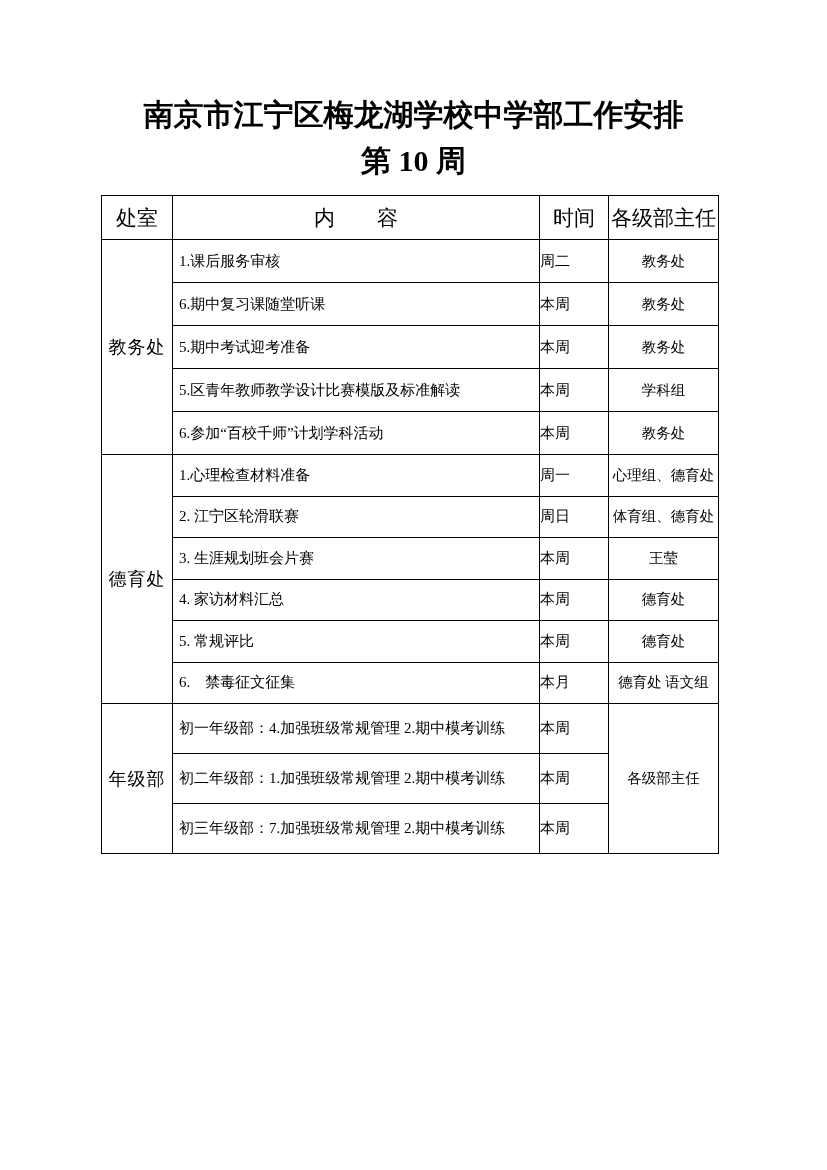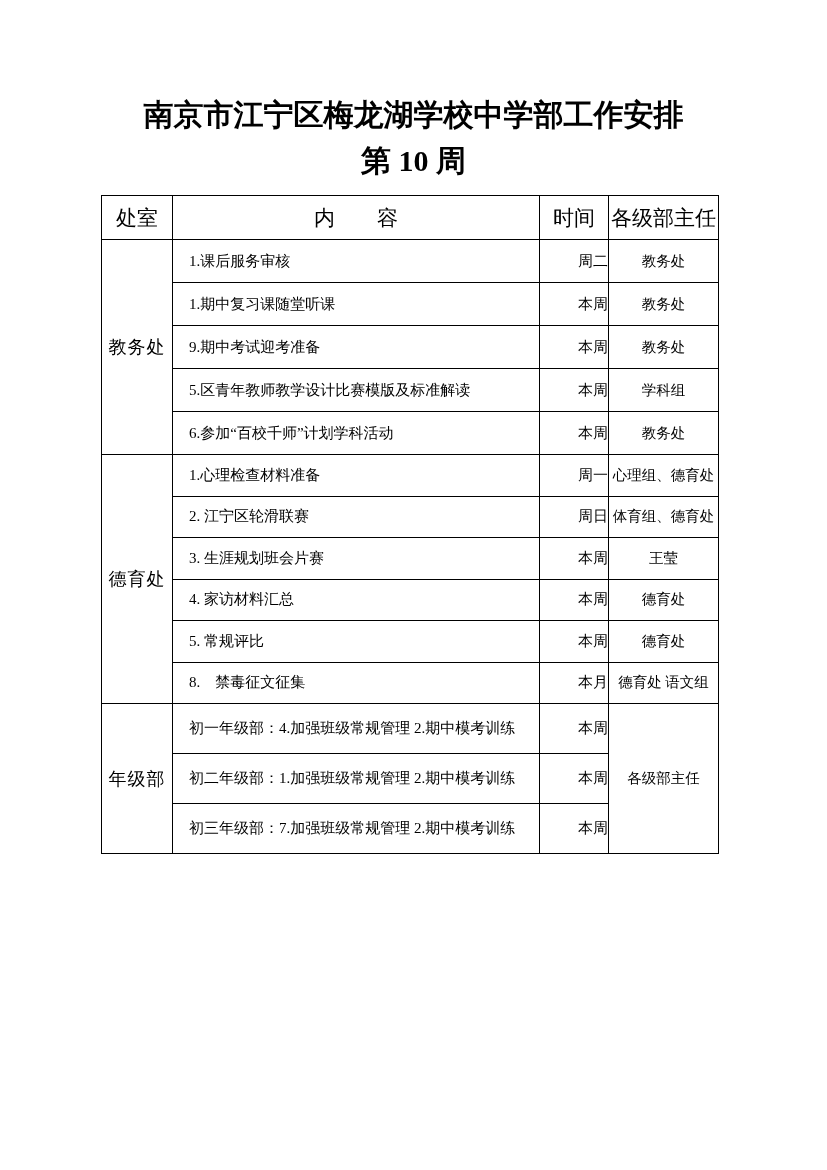--- a/index.html
+++ b/index.html
@@ -59,25 +59,25 @@
   tr.r-s2 { height: 41.5px; }
   tr.r-s3 { height: 50px; }
   td.office {
     font-size: 18px;
     text-align: center;
     letter-spacing: 1px;
   }
   td.content {
     font-size: 15px;
     text-align: left;
-    padding-left: 16px;
+    padding-left: 6px;
   }
   td.time {
     font-size: 15px;
-    text-align: right;
+    text-align: left;
   }
   td.dept {
     font-size: 14.5px;
     text-align: center;
     padding: 0 1px;
   }
 </style>
 </head>
 <body>
 
@@ -102,26 +102,26 @@
       <th>各级部主任</th>
     </tr>
 
     <tr class="r-s1">
       <td class="office" rowspan="5">教务处</td>
       <td class="content">1.课后服务审核</td>
       <td class="time">周二</td>
       <td class="dept">教务处</td>
     </tr>
     <tr class="r-s1">
-      <td class="content">1.期中复习课随堂听课</td>
+      <td class="content">6.期中复习课随堂听课</td>
       <td class="time">本周</td>
       <td class="dept">教务处</td>
     </tr>
     <tr class="r-s1">
-      <td class="content">9.期中考试迎考准备</td>
+      <td class="content">5.期中考试迎考准备</td>
       <td class="time">本周</td>
       <td class="dept">教务处</td>
     </tr>
     <tr class="r-s1">
       <td class="content">5.区青年教师教学设计比赛模版及标准解读</td>
       <td class="time">本周</td>
       <td class="dept">学科组</td>
     </tr>
     <tr class="r-s1">
       <td class="content">6.参加“百校千师”计划学科活动</td>
@@ -149,21 +149,21 @@
       <td class="content">4. 家访材料汇总</td>
       <td class="time">本周</td>
       <td class="dept">德育处</td>
     </tr>
     <tr class="r-s2">
       <td class="content">5. 常规评比</td>
       <td class="time">本周</td>
       <td class="dept">德育处</td>
     </tr>
     <tr class="r-s2">
-      <td class="content">8.　禁毒征文征集</td>
+      <td class="content">6.　禁毒征文征集</td>
       <td class="time">本月</td>
       <td class="dept">德育处 语文组</td>
     </tr>
 
     <tr class="r-s3">
       <td class="office" rowspan="3">年级部</td>
       <td class="content">初一年级部：4.加强班级常规管理 2.期中模考训练</td>
       <td class="time">本周</td>
       <td class="dept" rowspan="3">各级部主任</td>
     </tr>

